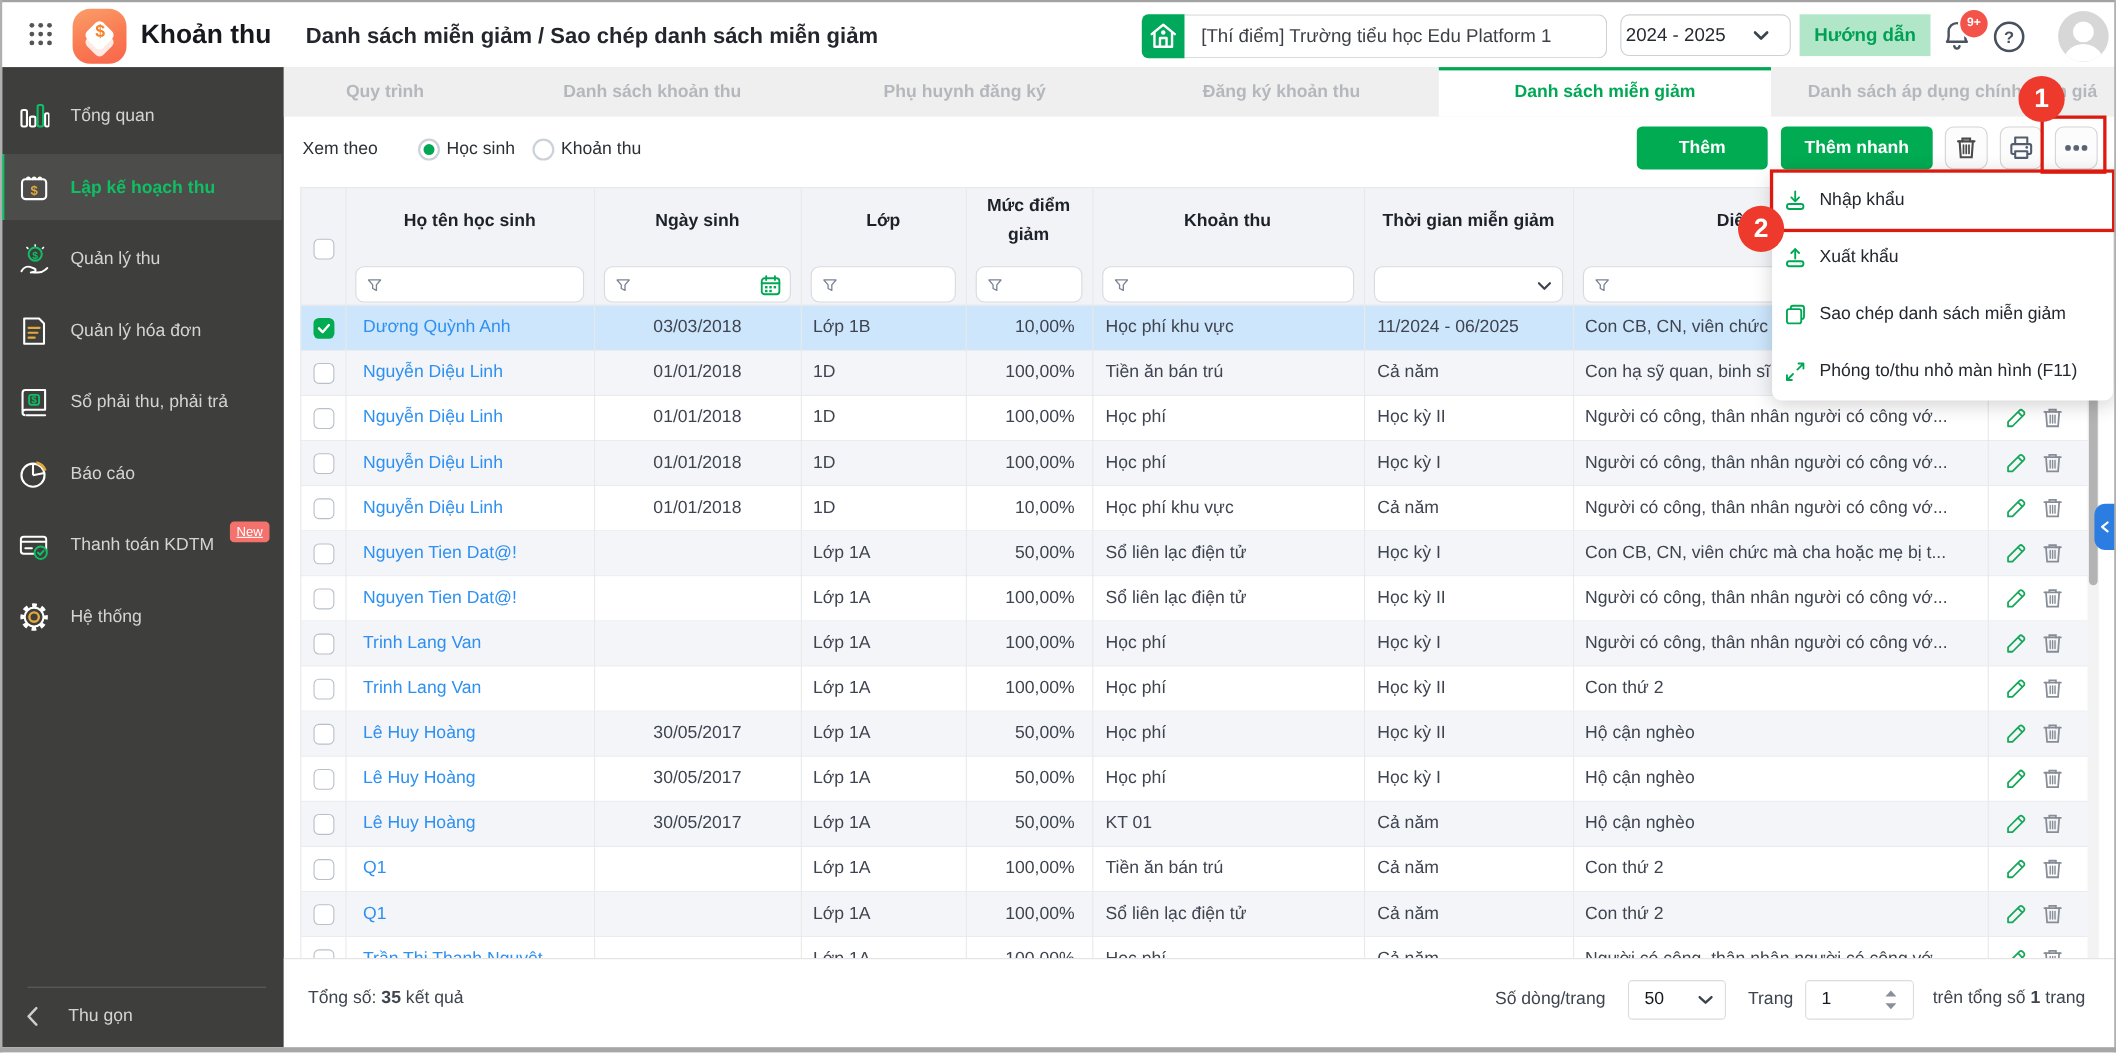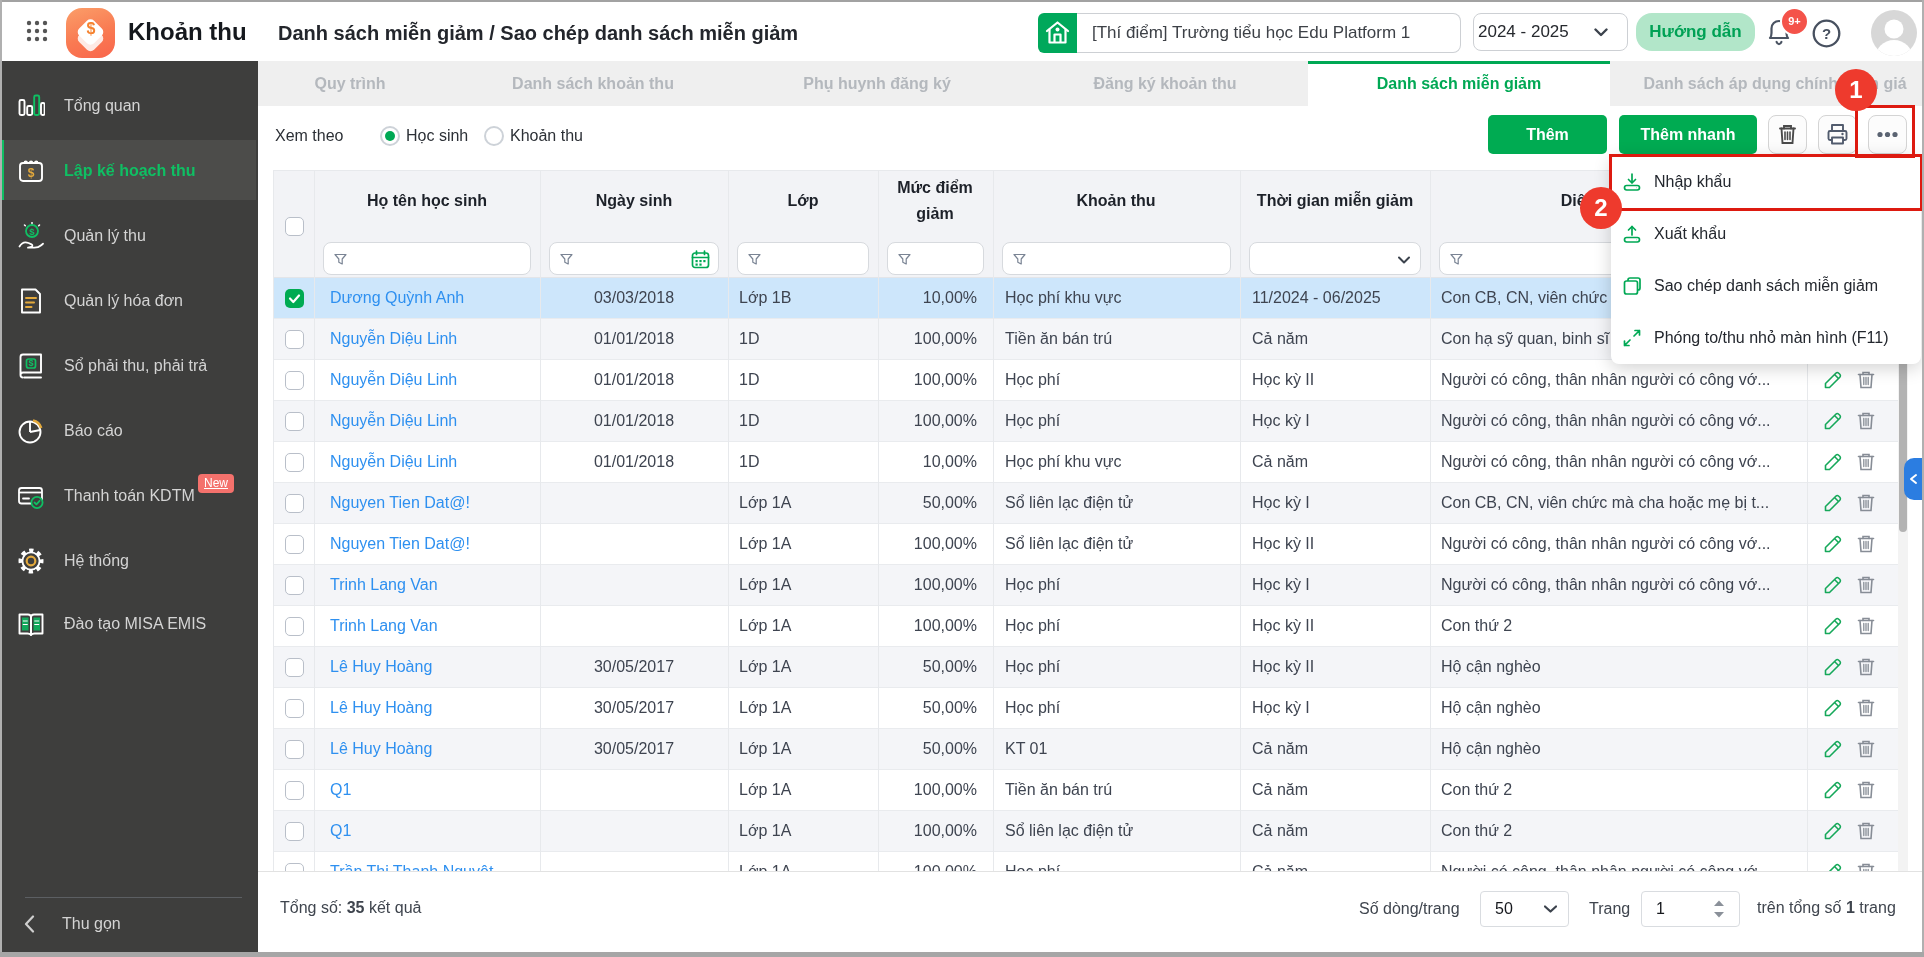--- a/index.html
+++ b/index.html
@@ -8,31 +8,31 @@
   .ab{position:absolute;}
   .ctr{transform:translateX(-50%);white-space:nowrap;}
   
   #topbar{left:0;top:0;width:1924px;height:61px;background:#fff;border-bottom:1px solid #e7e7e7;}
   #logo{left:66px;top:8px;width:49px;height:50px;border-radius:16px;background:linear-gradient(160deg,#fb9e69 0%,#f97a52 55%,#f9654c 100%);}
   #apptitle{left:128px;top:18px;font-size:24px;font-weight:700;color:#15181d;}
   #crumb{left:278px;top:22px;font-size:20px;font-weight:700;color:#23262c;}
   #schoolbtn{left:1038px;top:13px;width:39px;height:40px;background:#00a85b;border-radius:6px 0 0 6px;}
   #schoolinp{left:1077px;top:13px;width:368px;height:38px;border:1px solid #cdd0d4;border-left:none;border-radius:0 8px 8px 0;background:#fff;font-size:17px;color:#3d4147;line-height:38px;padding-left:15px;}
   #yearsel{left:1473px;top:13px;width:149px;height:36px;border:1px solid #cdd0d4;border-radius:8px;background:#fff;font-size:17px;color:#26292e;line-height:36px;padding-left:4px;}
-  #guide{left:1636px;top:13px;width:119px;height:38px;background:#b2e6c9;border-radius:16px;color:#00a155;font-weight:700;font-size:17px;text-align:center;line-height:38px;}
+  #guide{left:1636px;top:13px;width:119px;height:38px;background:#b2e6c9;border-radius:0;color:#00a155;font-weight:700;font-size:17px;text-align:center;line-height:38px;}
   #bellbadge{left:1780px;top:7px;width:25px;height:25px;border-radius:50%;background:#f4534a;border:2px solid #fff;color:#fff;font-size:11px;font-weight:700;text-align:center;line-height:25px;}
   #avatar{left:1871px;top:10px;width:46px;height:46px;border-radius:50%;background:#d7d7d7;overflow:hidden;}
   
   #sidebar{left:2px;top:61px;width:256px;height:891px;background:#3e3e3d;}
   .sbitem{left:0;width:256px;height:60px;}
   .sbtxt{position:absolute;left:64px;top:50%;transform:translateY(-50%);font-size:16px;color:#d4d4d4;}
   .sbico{position:absolute;left:17px;top:50%;transform:translateY(-50%);width:28px;height:28px;}
   #sbactive{left:0;top:140px;width:256px;height:60px;background:#4c4c4a;}
   #sbactivebar{left:0;top:140px;width:4px;height:60px;background:#0fbf63;}
-  #newbadge{left:198px;top:474px;width:36px;height:19px;background:#f4716c;border-radius:4px;color:#fff;font-size:12px;text-align:center;line-height:19px;text-decoration:underline;}
+  #newbadge{left:209px;top:474px;width:36px;height:19px;background:#f4716c;border-radius:4px;color:#fff;font-size:12px;text-align:center;line-height:19px;text-decoration:underline;}
   
   #tabbar{left:258px;top:61px;width:1664px;height:45px;background:#efefef;}
   .tab{top:0;height:45px;font-size:16px;font-weight:700;color:#b4b8bd;line-height:45px;}
   #tabactive{left:1050px;top:0;width:302px;height:45px;background:#fff;border-top:3px solid #00a854;box-sizing:border-box;}
   
   .tlbtxt{font-size:16px;color:#2c3036;}
   .gbtn{top:115px;height:39px;background:#00ab52;border-radius:5px;color:#fff;font-weight:700;font-size:16px;text-align:center;line-height:39px;}
   .icobtn{top:115px;width:39px;height:39px;background:#fcfcfc;border:1px solid #d4d4d4;border-radius:8px;box-sizing:border-box;}
   
   .hlabel{font-size:16px;font-weight:700;color:#1d2129;}
@@ -196,32 +196,20 @@
 </div>
 <div class="ab" id="newbadge">New</div>
 <div class="ab sbitem" style="top:531px">
   <svg class="sbico" viewBox="0 0 28 28">
     <circle cx="14" cy="14" r="10.2" fill="none" stroke="#fff" stroke-width="4.6" stroke-dasharray="4.1 3.9" stroke-dashoffset="2"></circle>
     <circle cx="14" cy="14" r="8.6" fill="#3e3e3d" stroke="#fff" stroke-width="1.9"></circle>
     <circle cx="14" cy="14" r="4.3" fill="none" stroke="#e3a93c" stroke-width="2.2"></circle>
   </svg>
   <div class="sbtxt">Hệ thống</div>
 </div>
-<div class="ab sbitem" style="top:594px">
-  <svg class="sbico" viewBox="0 0 28 28">
-    <path d="M2.5 4.5 H11 C12.6 4.5 14 5.6 14 7.2 V25 C13 23.8 11.8 23.5 10.5 23.5 H2.5 Z" fill="none" stroke="#fff" stroke-width="1.9" stroke-linejoin="round"></path>
-    <path d="M25.5 4.5 H17 C15.4 4.5 14 5.6 14 7.2 V25 C15 23.8 16.2 23.5 17.5 23.5 H25.5 Z" fill="none" stroke="#fff" stroke-width="1.9" stroke-linejoin="round"></path>
-    <rect x="5" y="7.5" width="6.5" height="13" fill="#12a95c"></rect>
-    <rect x="16.5" y="7.5" width="6.5" height="13" fill="#12a95c"></rect>
-    <g stroke="#fff" stroke-width="1.1">
-          <path d="M5.8 11 H10.7 M5.8 14.5 H10.7 M17.3 11 H22.2 M17.3 14.5 H22.2"></path>
-        </g>
-  </svg>
-  <div class="sbtxt">Đào tạo MISA EMIS</div>
-</div>
 <div class="ab" style="left:25px;top:897px;width:217px;height:1px;background:#5c5f63"></div>
 <svg class="ab" style="left:24px;top:915px" width="11" height="18" viewBox="0 0 11 18">
       <polyline points="9,1.5 2,9 9,16.5" fill="none" stroke="#cfcfcf" stroke-width="2.2" stroke-linecap="round" stroke-linejoin="round"></polyline>
     </svg>
 <div class="ab" style="left:62px;top:915px;font-size:16px;color:#d4d4d4">Thu gọn</div>
 
 <div class="ab" id="tabbar"></div>
 <div class="ab" id="tabactive" style="left:1308px;top:61px"></div>
 <div class="ab tab ctr" style="left:350px;top:61px">Quy trình</div>
 <div class="ab tab ctr" style="left:593px;top:61px">Danh sách khoản thu</div>

